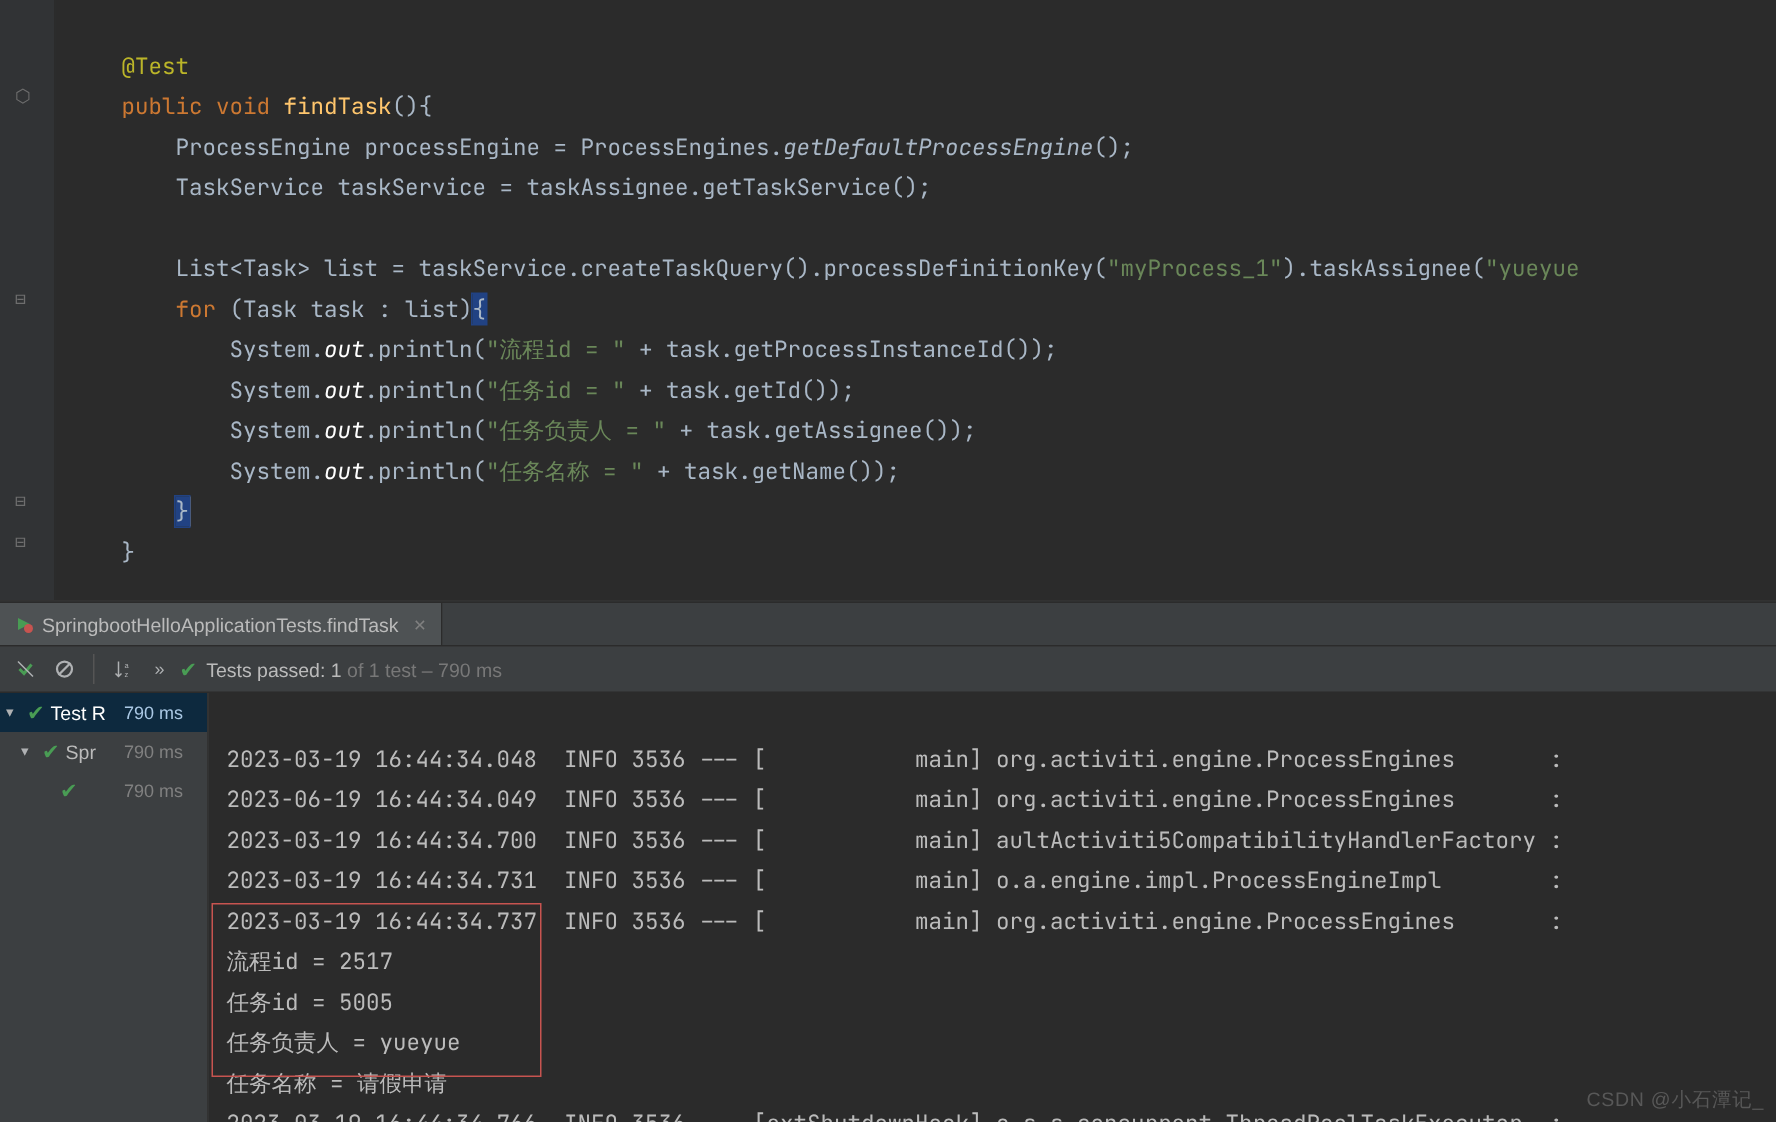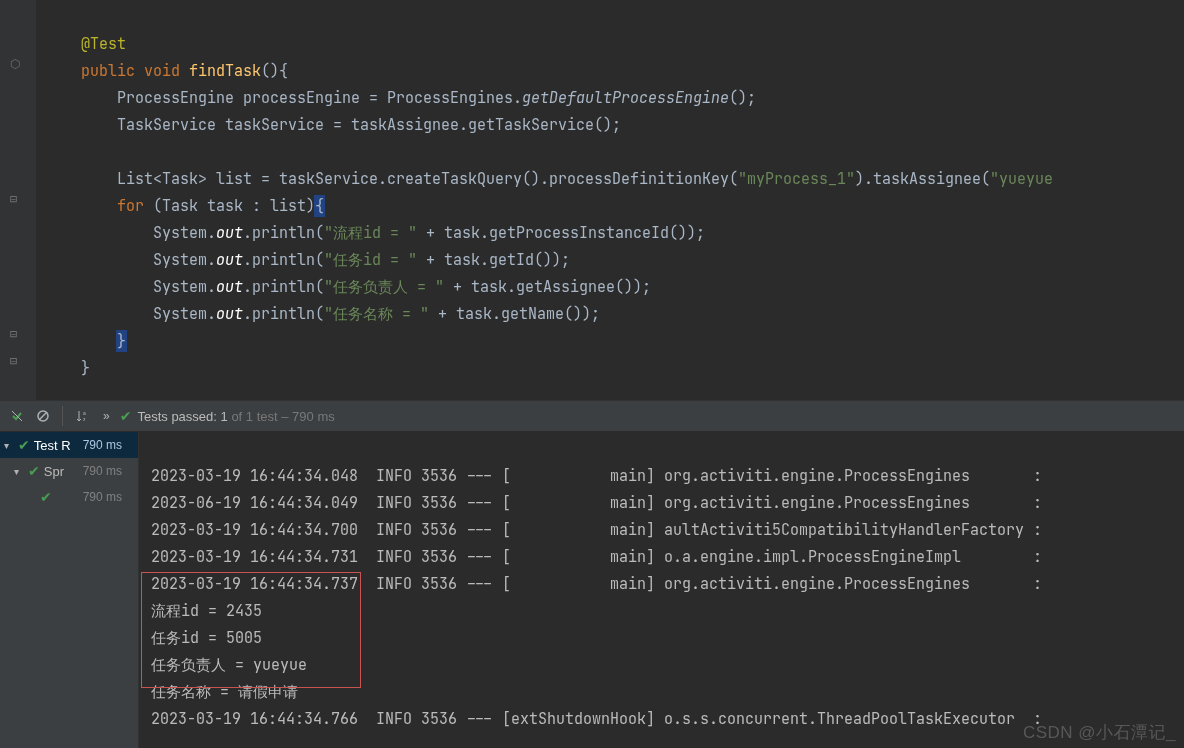--- a/index.html
+++ b/index.html
@@ -166,21 +166,21 @@
     position: absolute;
     border: 1px solid #c75450;
     pointer-events: none;
   }
   .watermark {
     position: absolute;
     right: 8px;
     bottom: 2px;
     color: #6b6b6b;
     font-family: "Segoe UI", Arial, sans-serif;
-    font-size: 17px;
+    font-size: 13px;
     letter-spacing: 0.5px;
     opacity: 0.7;
   }
 </style>
 </head>
 <body>
 
 <div class="ide">
 
   <div class="editor-area">
@@ -200,20 +200,32 @@
 <span>        </span><span class="kw">for</span><span> (Task task : list)</span><span class="cursor-box">{</span>
 <span>            </span><span>System.</span><span class="fld ital">out</span><span>.println(</span><span class="str">"流程id = "</span><span> + task.getProcessInstanceId());</span>
 <span>            </span><span>System.</span><span class="fld ital">out</span><span>.println(</span><span class="str">"任务id = "</span><span> + task.getId());</span>
 <span>            </span><span>System.</span><span class="fld ital">out</span><span>.println(</span><span class="str">"任务负责人 = "</span><span> + task.getAssignee());</span>
 <span>            </span><span>System.</span><span class="fld ital">out</span><span>.println(</span><span class="str">"任务名称 = "</span><span> + task.getName());</span>
 <span>        </span><span class="cursor-box">}</span><span class="caret"></span>
 <span>    </span><span>}</span>
 </div>
   </div>
 
+  <div class="run-tabbar">
+    <div class="run-tab">
+      <span class="icon-test">
+        <svg viewBox="0 0 12 12">
+            <path d="M2 2 L10 6 L2 10 Z" fill="#499c54"></path>
+            <circle cx="9" cy="9" r="3" fill="#c75450"></circle>
+          </svg>
+      </span>
+      <span>SpringbootHelloApplicationTests.findTask</span>
+      <span class="close-x">×</span>
+    </div>
+  </div>
 
   <div class="run-toolbar">
     <div class="tb-left">
       <div class="tb-btn">
         <svg width="14" height="14" viewBox="0 0 14 14">
             <path d="M3 7 L6 10 L11 4" stroke="#499c54" stroke-width="2" fill="none"></path>
             <line x1="2" y1="2" x2="12" y2="12" stroke="#afb1b3" stroke-width="1"></line>
           </svg>
       </div>
       <div class="tb-btn">
@@ -259,21 +271,21 @@
         <span class="tree-time">790 ms</span>
       </div>
     </div>
 
     <div class="console">
 <span>2023-03-19 16:44:34.048  INFO 3536 --- [           main] org.activiti.engine.ProcessEngines       :</span>
 <span>2023-06-19 16:44:34.049  INFO 3536 --- [           main] org.activiti.engine.ProcessEngines       :</span>
 <span>2023-03-19 16:44:34.700  INFO 3536 --- [           main] aultActiviti5CompatibilityHandlerFactory :</span>
 <span>2023-03-19 16:44:34.731  INFO 3536 --- [           main] o.a.engine.impl.ProcessEngineImpl        :</span>
 <span>2023-03-19 16:44:34.737  INFO 3536 --- [           main] org.activiti.engine.ProcessEngines       :</span>
-<span>流程id = 2435</span>
+<span>流程id = 2517</span>
 <span>任务id = 5005</span>
 <span>任务负责人 = yueyue</span>
 <span>任务名称 = 请假申请</span>
 <span>2023-03-19 16:44:34.766  INFO 3536 --- [extShutdownHook] o.s.s.concurrent.ThreadPoolTaskExecutor  :</span>
       <div class="redbox" style="left:2px; top:140px; width:218px; height:114px;"></div>
       <div class="watermark">CSDN @小石潭记_</div>
     </div>
   </div>
 
 </div>

